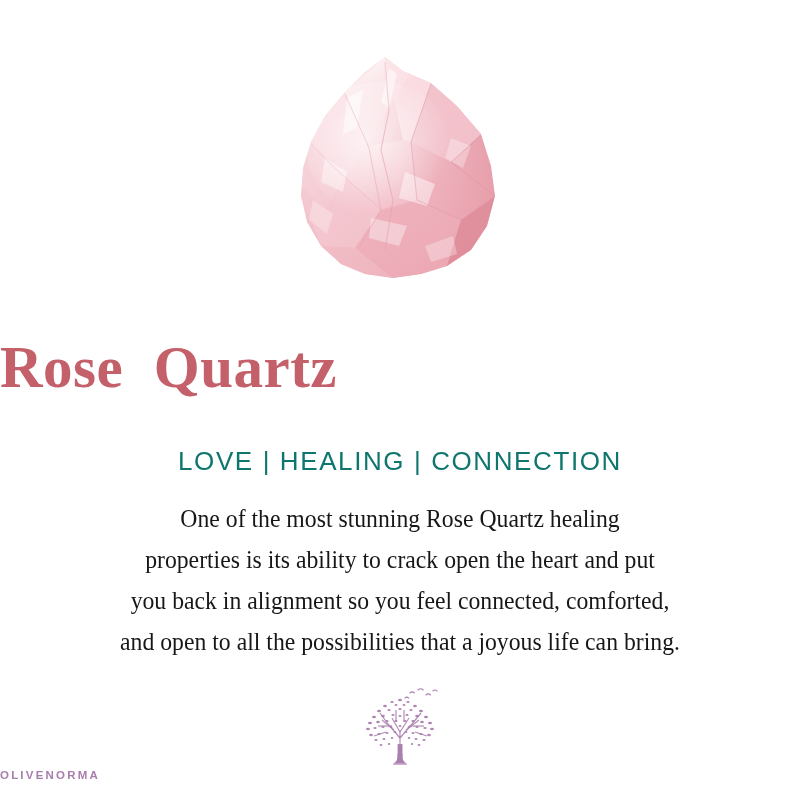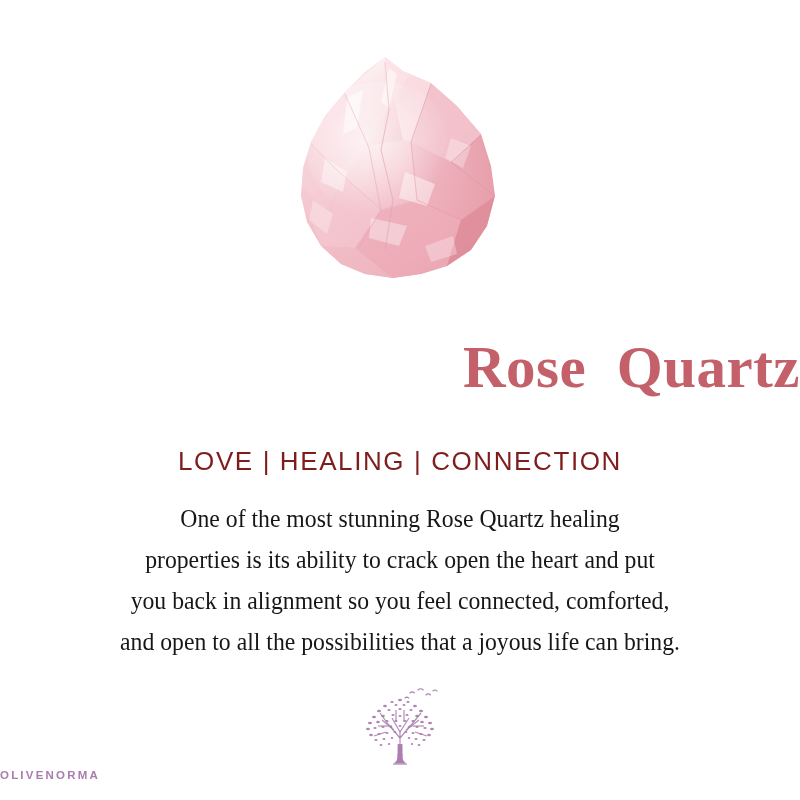--- a/index.html
+++ b/index.html
@@ -33,42 +33,42 @@
     display: block;
     margin: 0 auto;
   }
 
   
   #product-title {
     position: absolute;
     left: 0;
     top: 334px;
     width: 800px;
-    text-align: right;
+    text-align: left;
     font-family: "Liberation Serif", serif;
     font-weight: 700;
     font-size: 59px;
     line-height: 66px;
     color: #c4606a;
     letter-spacing: 0.5px;
     white-space: pre;
   }
 
   
   #tagline {
     position: absolute;
     left: 0;
     top: 445px;
     width: 800px;
     text-align: center;
     font-family: "Liberation Sans", sans-serif;
     font-weight: 300;
     font-size: 26px;
     line-height: 32px;
-    color: #7f1d1d;
+    color: #0f766e;
     letter-spacing: 1.6px;
     white-space: pre;
   }
 
   
   #description {
     position: absolute;
     left: 20px;
     top: 498px;
     width: 760px;

